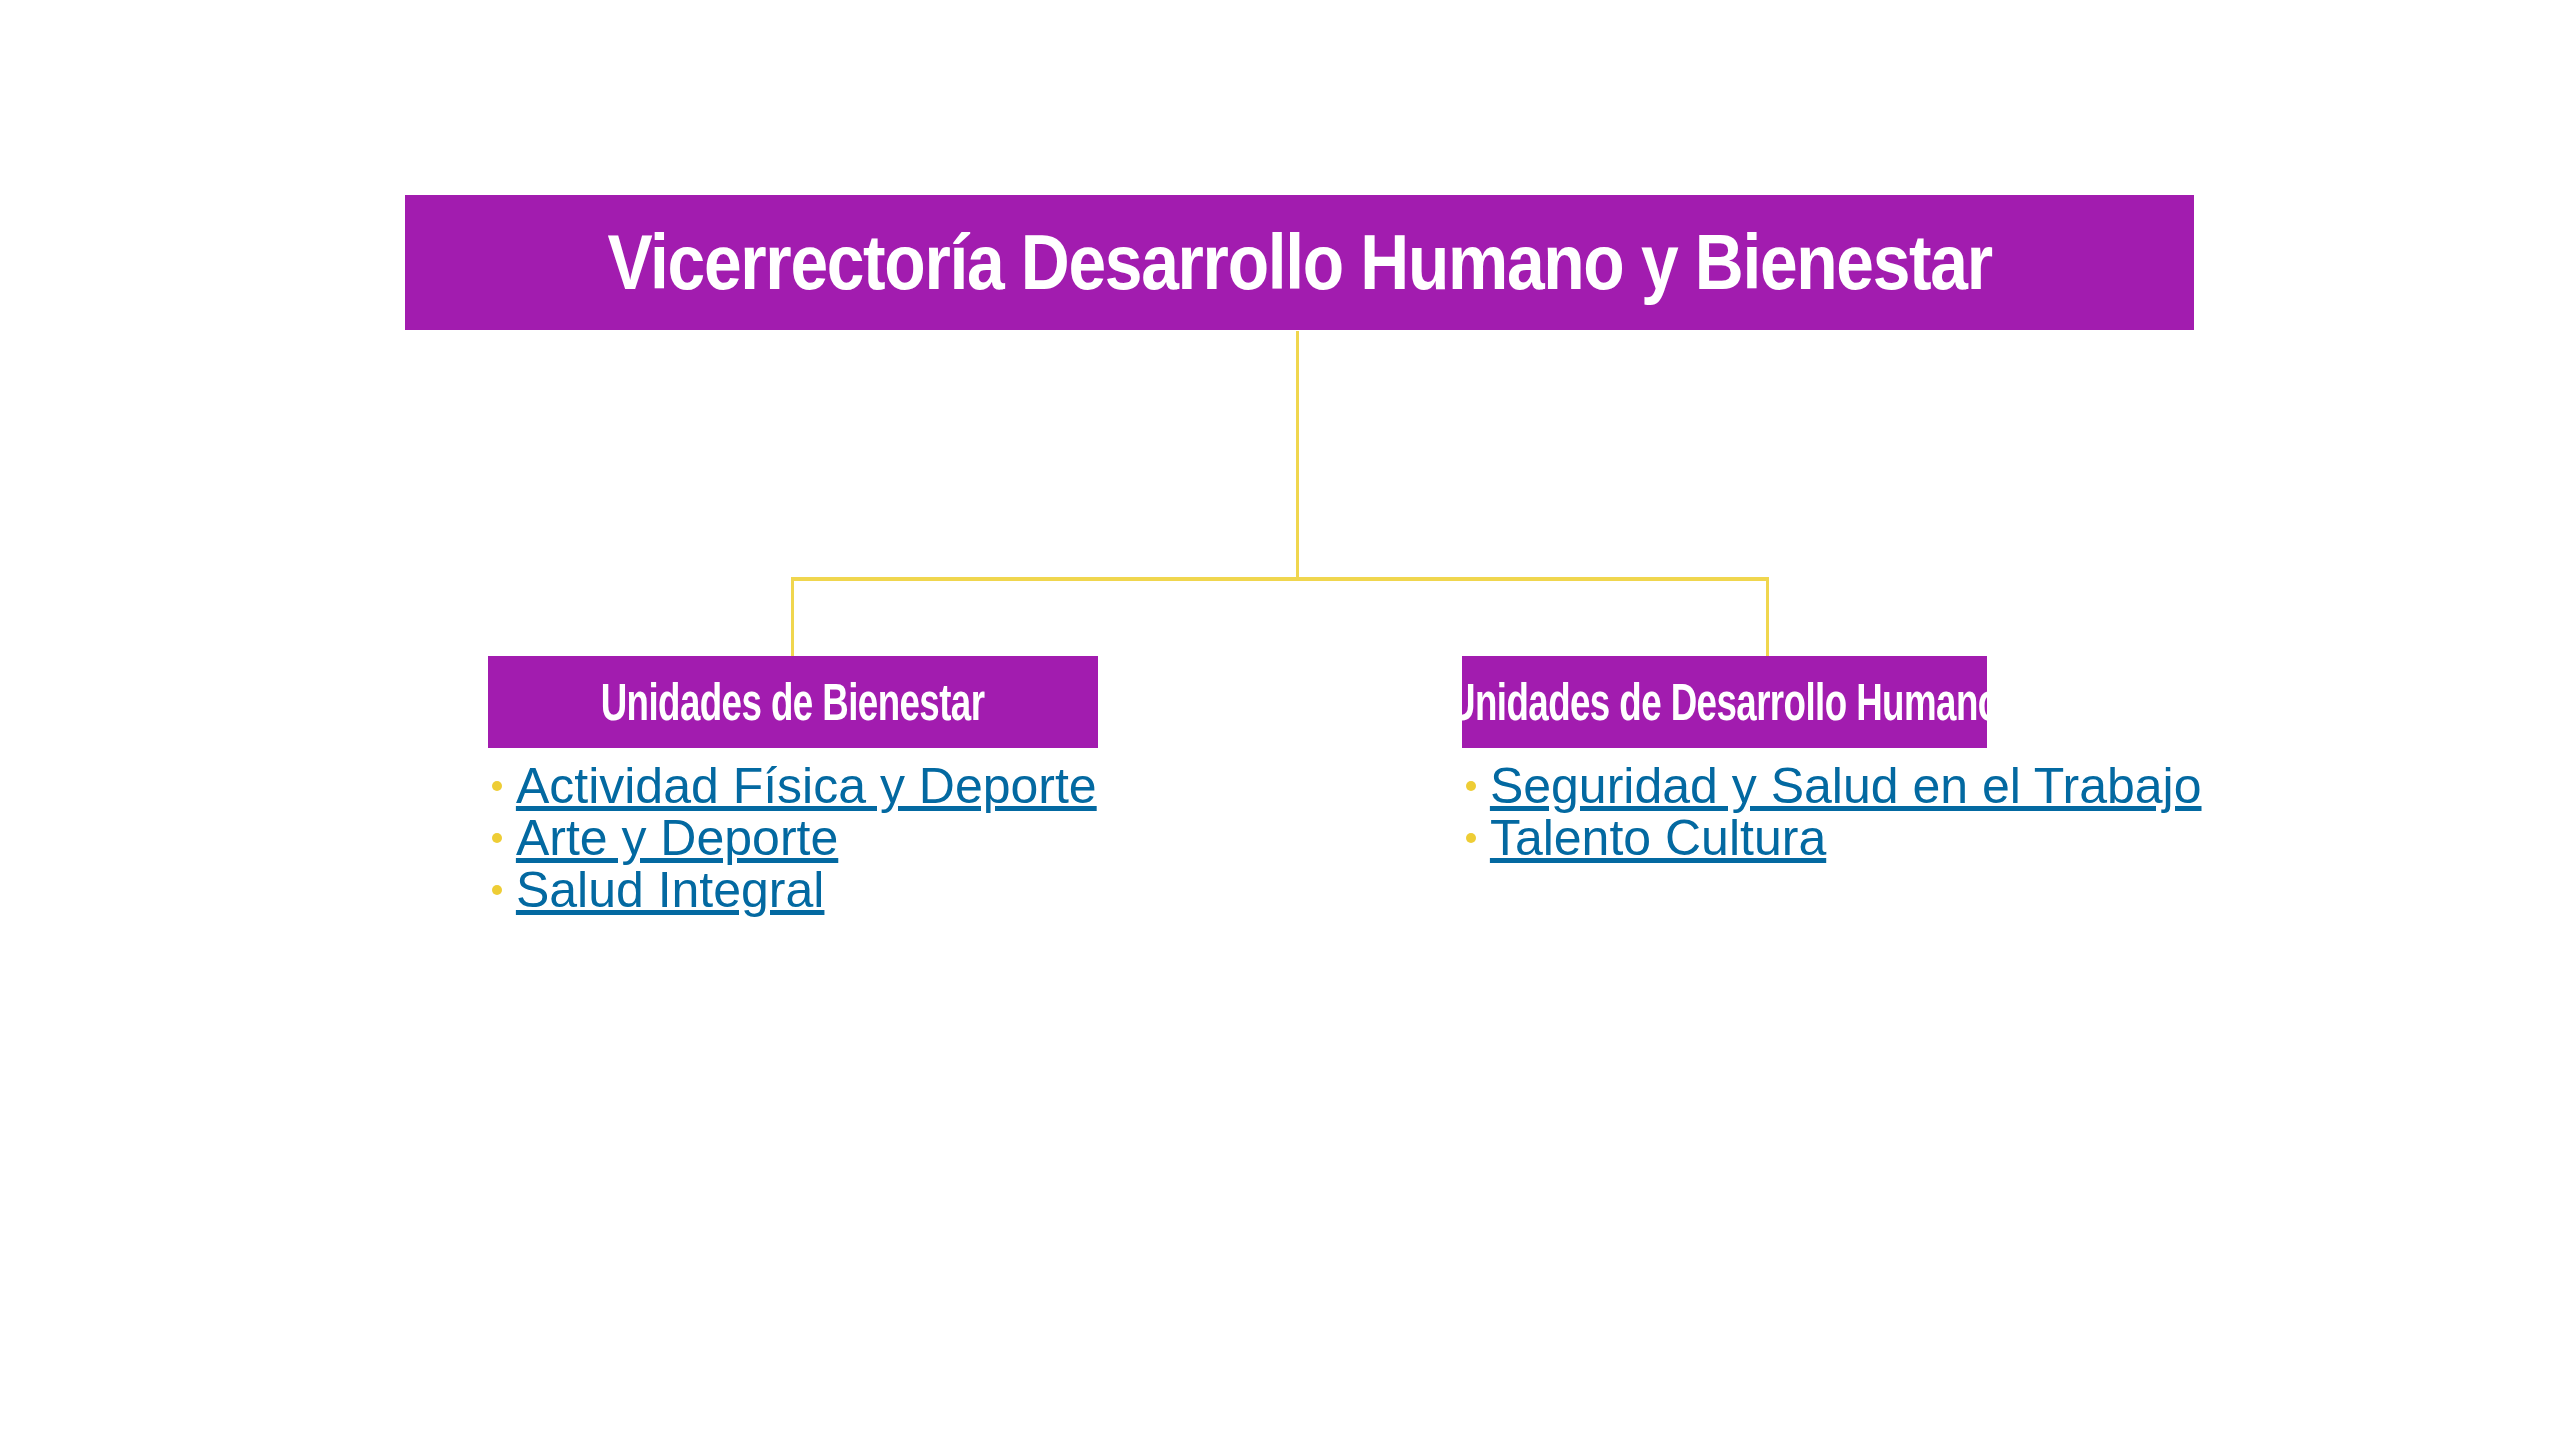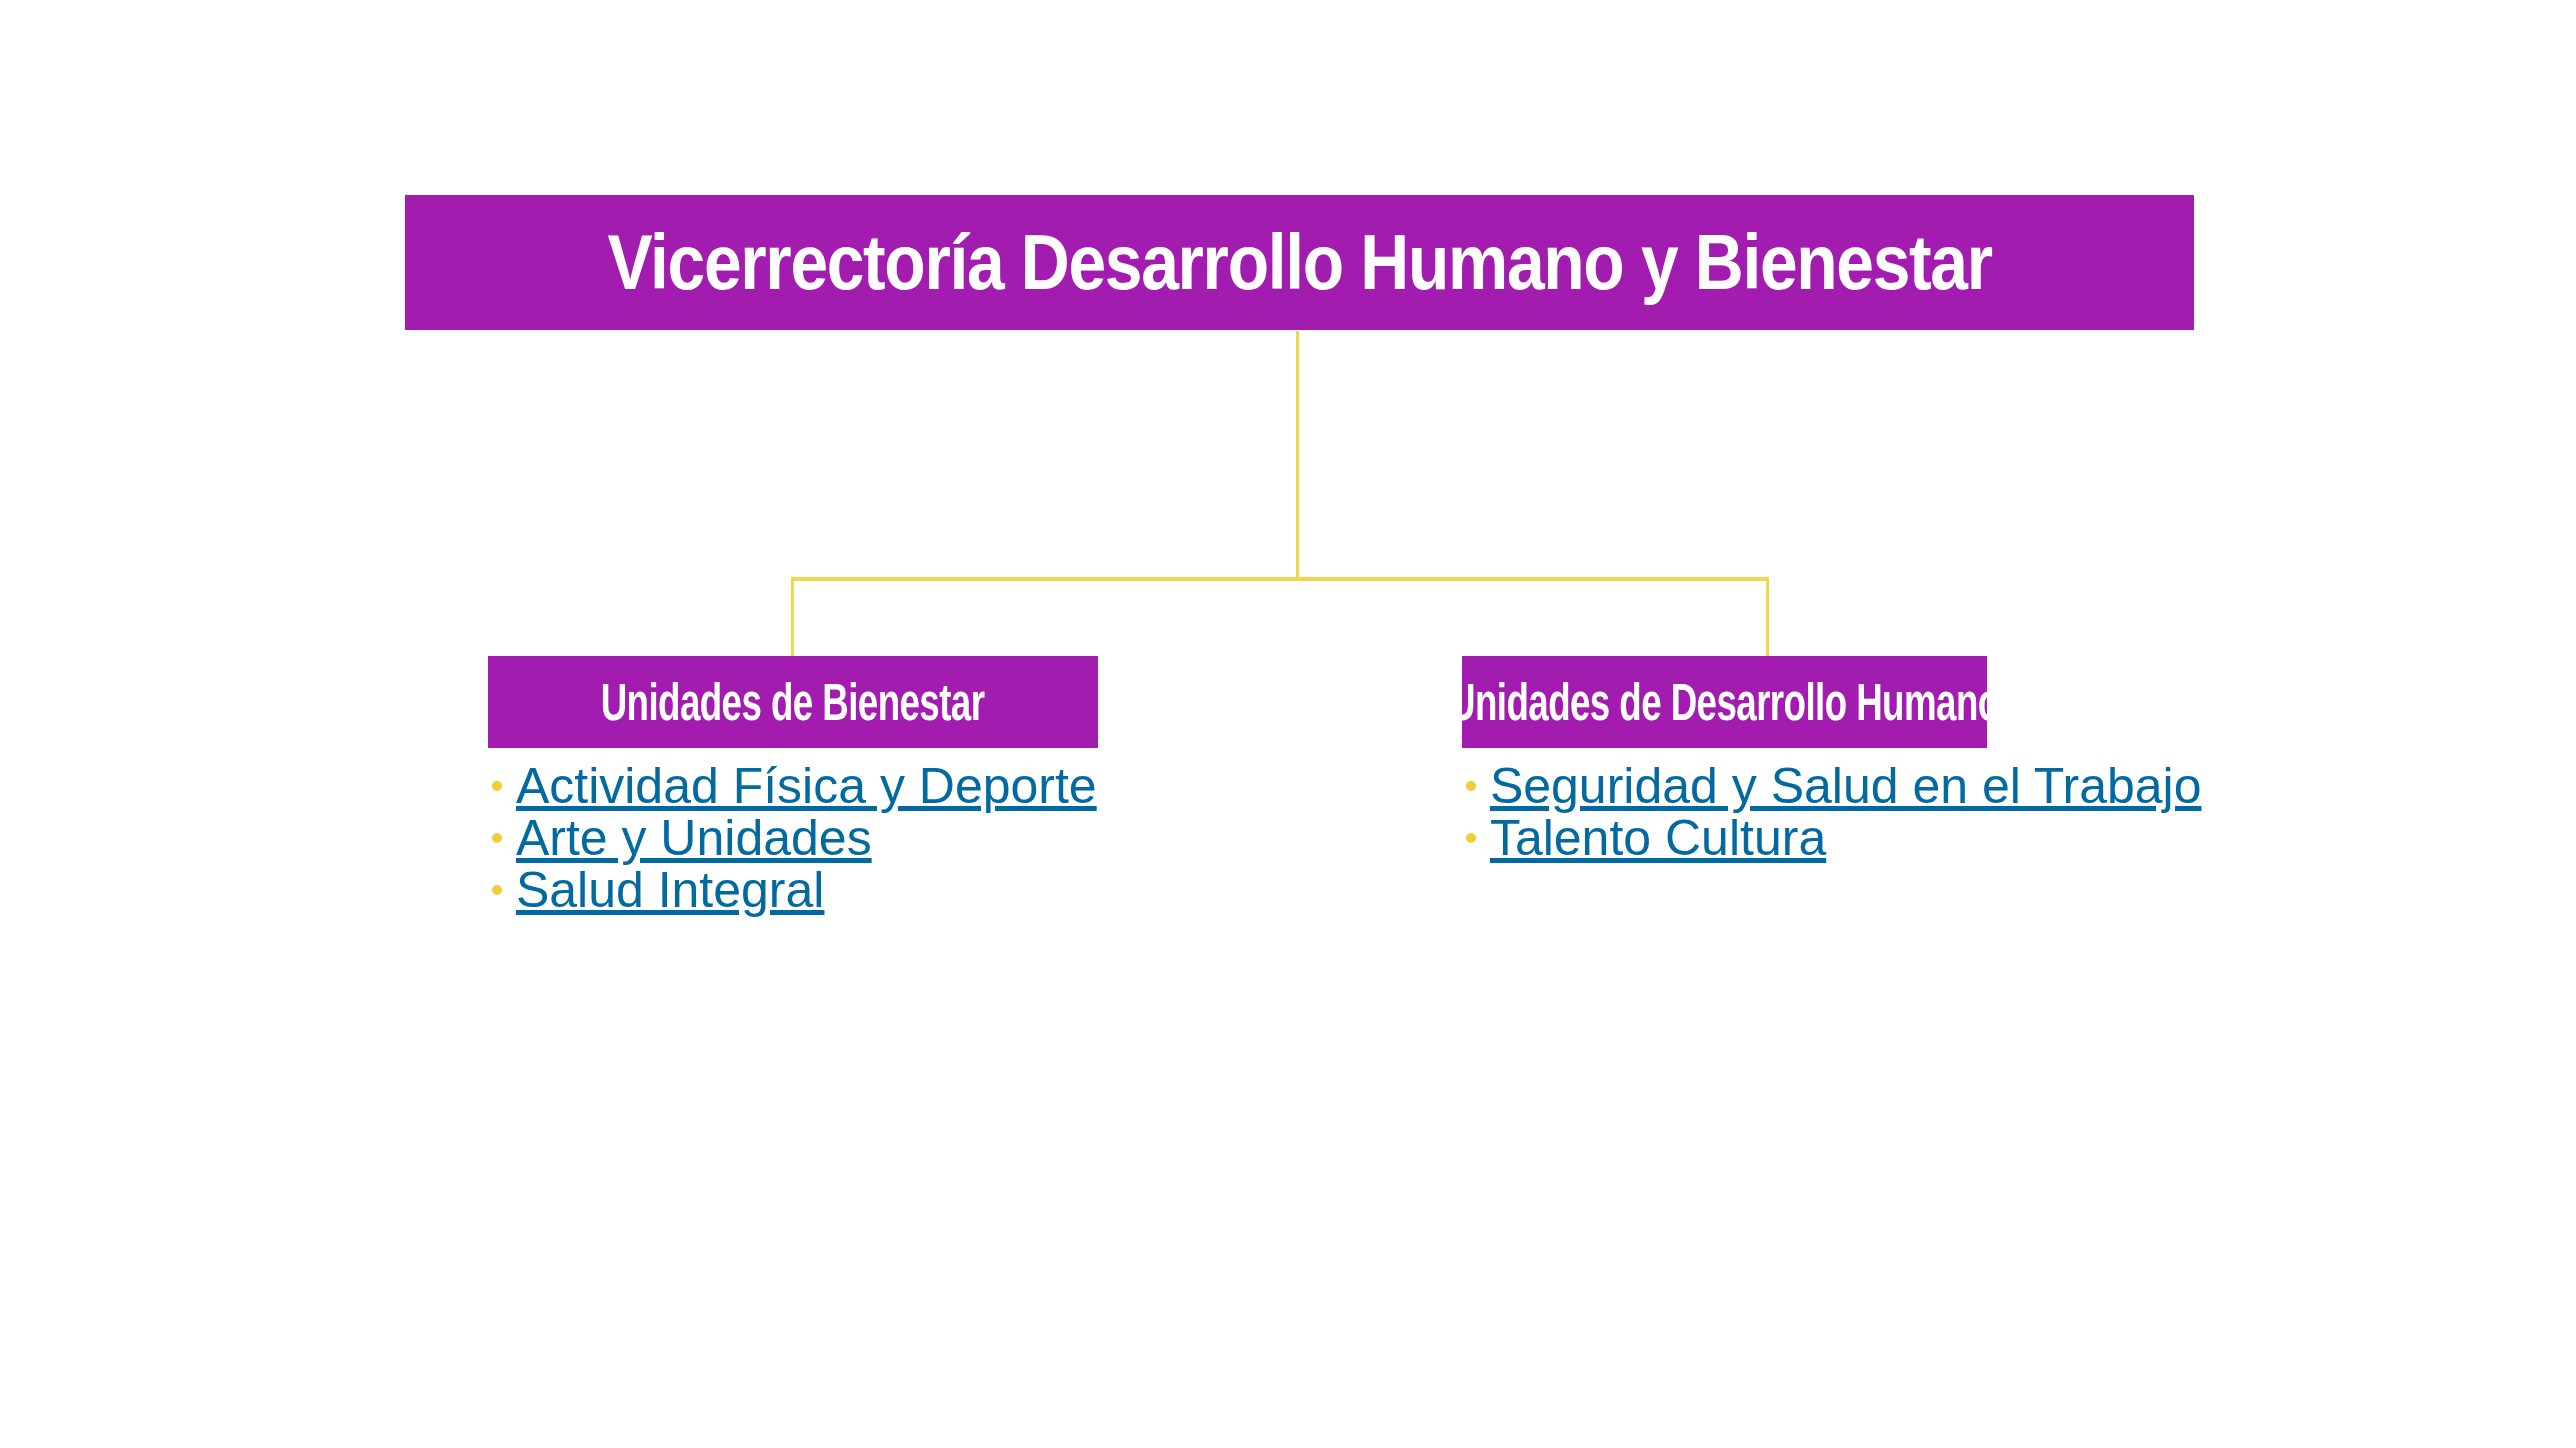--- a/index.html
+++ b/index.html
@@ -132,21 +132,21 @@
   <div class="node branch-node branch-node-left">
     <span class="node-label">Unidades de Bienestar</span>
   </div>
   <ul class="unit-list unit-list-left">
     <li class="unit-item">
       <span class="bullet-dot"></span>
       <span class="unit-item-label">Actividad Física y Deporte</span>
     </li>
     <li class="unit-item">
       <span class="bullet-dot"></span>
-      <span class="unit-item-label">Arte y Unidades</span>
+      <span class="unit-item-label">Arte y Deporte</span>
     </li>
     <li class="unit-item">
       <span class="bullet-dot"></span>
       <span class="unit-item-label">Salud Integral</span>
     </li>
   </ul>
 
   <div class="node branch-node branch-node-right">
     <span class="node-label">Unidades de Desarrollo Humano</span>
   </div>

